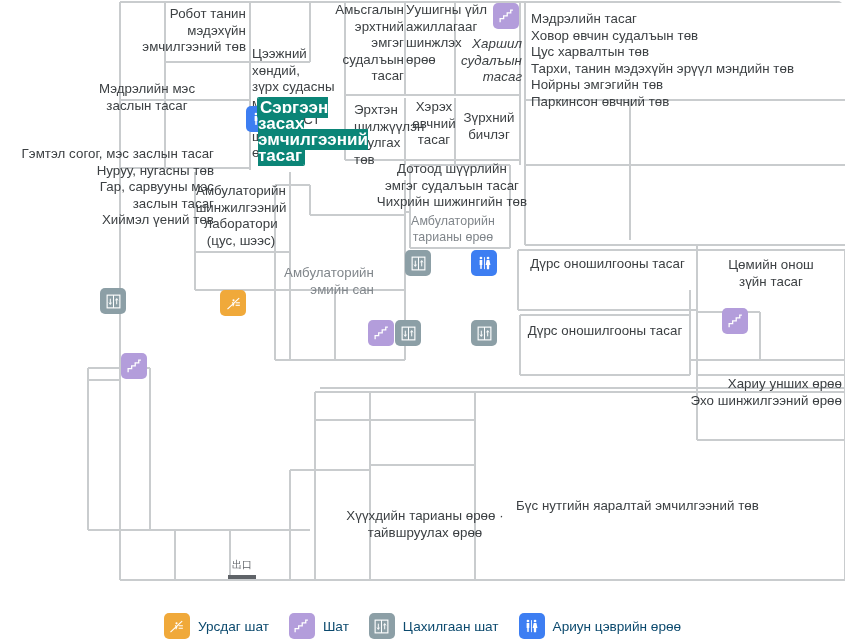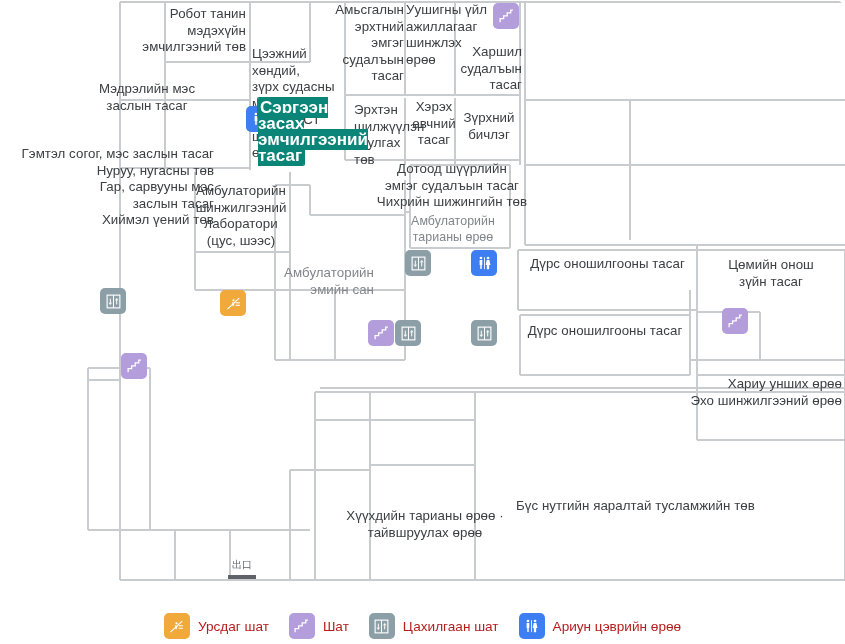--- a/index.html
+++ b/index.html
@@ -96,21 +96,21 @@
     gap: 20px;
     background: #ffffff;
   }
   .legend-item {
     display: flex; align-items: center; gap: 8px;
     cursor: default;
   }
   .legend-item .poi { position: static; }
   .legend-item .lg-text {
     font-size: 13.6px;
-    color: #b91c1c;
+    color: #0c4a6e;
     white-space: nowrap;
   }
 </style>
 </head>
 <body>
 
 <div id="map-root">
 
   <svg id="walls" viewBox="0 0 845 644" xmlns="http://www.w3.org/2000/svg">
     <g fill="none" stroke="#c9ccce" stroke-width="1.2" shape-rendering="crispEdges">
@@ -223,21 +223,21 @@
 шинжилгээний өрөө</div>
   <div class="room-label ta-right" style="left:316px; top:2px;  width:88px;">Амьсгалын
 эрхтний
 эмгэг
 судалъын
 тасаг</div>
   <div class="room-label ta-left" style="left:406px; top:2px;  width:92px;">Уушигны үйл
 ажиллагааг
 шинжлэх
 өрөө</div>
-  <div class="room-label ta-right" style="left:430px; top:44px; width:92px;">Харшил
+  <div class="room-label ta-right" style="left:430px; top:36px; width:92px;font-style:italic;">Харшил
 судалъын
 тасаг</div>
 
   <div class="room-label ta-center" style="left:72px;  top:81px; width:150px;">Мэдрэлийн мэс
 заслын тасаг</div>
   <div class="room-label ta-right" style="left:2px;   top:146px;width:212px;">Гэмтэл согог, мэс заслын тасаг
 Нуруу, нугасны төв
 Гар, сарвууны мэс
 заслын тасаг
 Хиймэл үений төв</div>
@@ -258,31 +258,37 @@
 тасаг</div>
   <div class="room-label ta-center" style="left:458px; top:110px;width:62px;">Зүрхний
 бичлэг</div>
 
   <div class="room-label ta-center" style="left:368px; top:161px;width:168px;">Дотоод шүүрлийн
 эмгэг судалъын тасаг
 Чихрийн шижингийн төв</div>
   <div class="room-label ta-center small muted" style="left:404px; top:214px;width:98px;">Амбулаторийн
 тарианы өрөө</div>
 
+  <div class="room-label ta-left" style="left:531px; top:11px; width:310px;">Мэдрэлийн тасаг
+Ховор өвчин судалъын төв
+Цус харвалтын төв
+Тархи, танин мэдэхүйн эрүүл мэндийн төв
+Нойрны эмгэгийн төв
+Паркинсон өвчний төв</div>
 
   <div class="room-label ta-center" style="left:515px; top:256px;width:185px;">Дүрс оношилгооны тасаг</div>
   <div class="room-label ta-center" style="left:515px; top:323px;width:180px;">Дүрс оношилгооны тасаг</div>
   <div class="room-label ta-center" style="left:700px; top:257px;width:142px;">Цөмийн онош
 зүйн тасаг</div>
   <div class="room-label ta-right" style="left:620px; top:376px;width:222px;">Хариу унших өрөө
 Эхо шинжилгээний өрөө</div>
 
   <div class="room-label ta-center" style="left:330px; top:508px;width:190px;">Хүүхдийн тарианы өрөө ·
 тайвшруулах өрөө</div>
-  <div class="room-label ta-left" style="left:516px; top:498px;width:300px;">Бүс нутгийн яаралтай тусламжийн төв</div>
+  <div class="room-label ta-left" style="left:516px; top:498px;width:300px;">Бүс нутгийн яаралтай эмчилгээний төв</div>
 
   <div id="highlight">
     <span>Сэргээн засах эмчилгээний тасаг</span>
   </div>
 
   <div class="poi restroom" style="left:246px; top:106px;">
     <svg width="17" height="17" viewBox="0 0 24 24">
       <g fill="#ffffff">
         <circle cx="7" cy="4.2" r="1.9"></circle>
           <rect x="5.1" y="7" width="3.8" height="7.2" rx="0.6"></rect>

